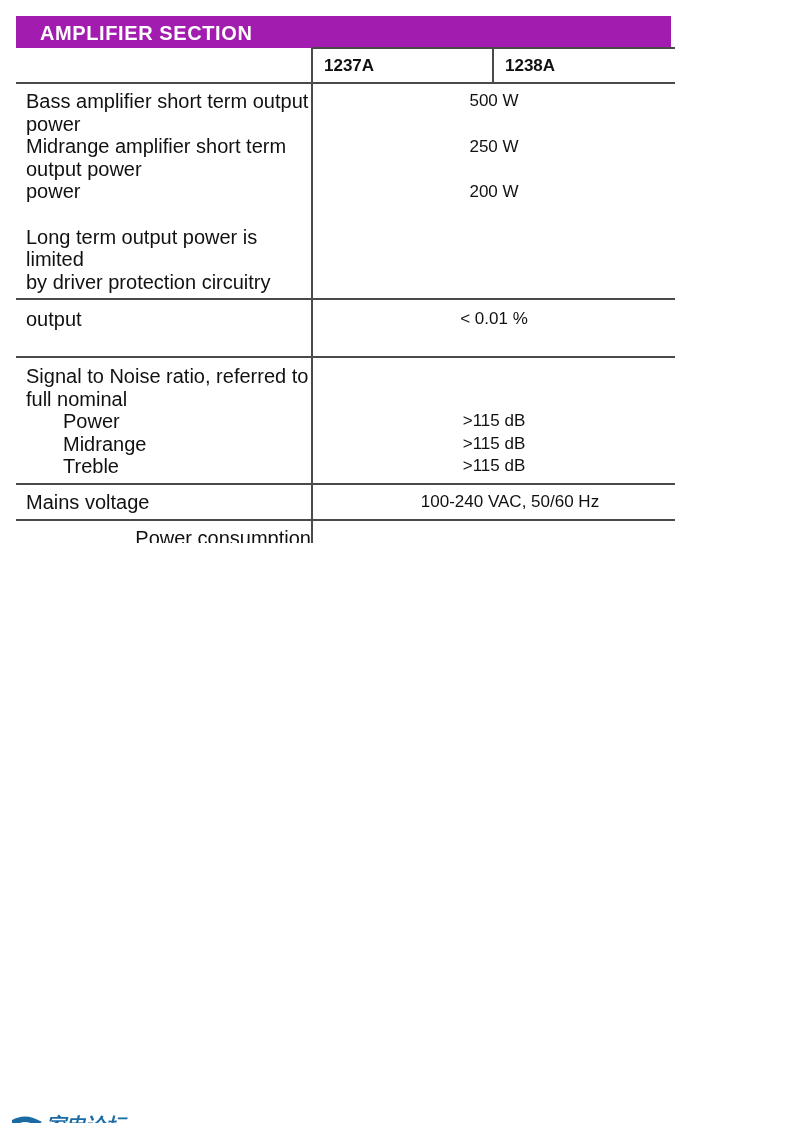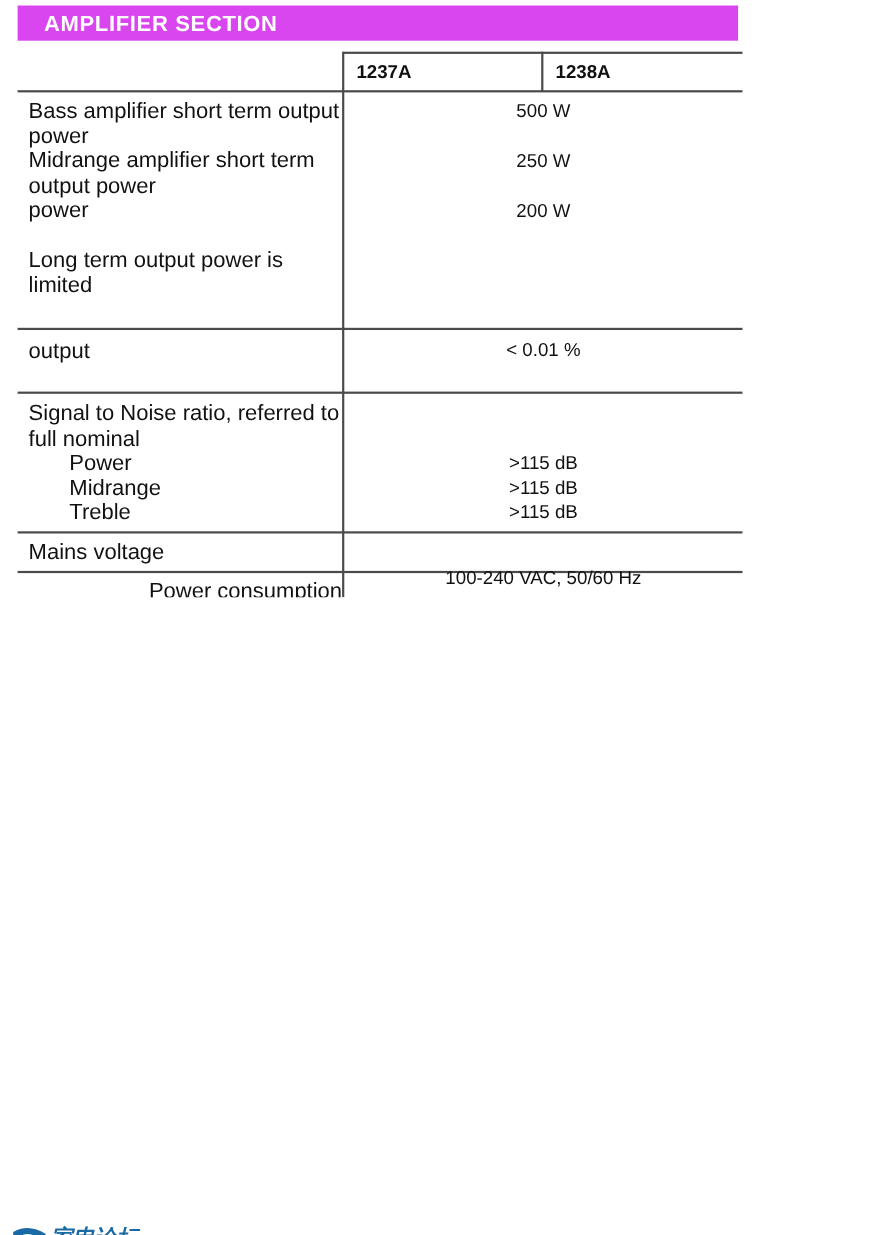--- a/index.html
+++ b/index.html
@@ -1,18 +1,18 @@
 <!DOCTYPE html>
 <html><head>
   <meta charset="utf-8">
   <style>
     html, body { margin: 0; padding: 0; background: #ffffff; }
     body { width: 790px; height: 1123px; position: relative; overflow: hidden;
            font-family: "Liberation Sans", sans-serif; color: #111111; }
-    .section-bar { position: absolute; left: 16px; top: 5px; width: 655px; height: 32px; background: #d946ef; }
+    .section-bar { position: absolute; left: 16px; top: 16px; width: 655px; height: 32px; background: #a21caf; }
     .section-title { position: absolute; left: 24px; top: 5px; color: #ffffff; font-weight: bold;
                      font-size: 20px; letter-spacing: 0.6px; line-height: 24px; }
     .hline { position: absolute; left: 16px; width: 659px; height: 2px; background: #4a4a4a; }
     .vline { position: absolute; width: 2px; background: #4a4a4a; }
     .col-head { position: absolute; top: 56px; font-weight: bold; font-size: 17px; line-height: 20px; }
     .label { position: absolute; left: 26px; width: 285px; font-size: 20px; line-height: 22.6px; }
     .indent { padding-left: 37px; }
     .value { position: absolute; left: 314px; width: 360px; text-align: center; font-size: 17px; line-height: 22.6px; }
     .crop { position: absolute; left: 0; top: 543px; width: 790px; height: 540px; background: #ffffff; }
     .logo { position: absolute; left: 6px; top: 1086px; width: 124px; height: 34px; margin-top: 28px; }
@@ -43,20 +43,21 @@
   <div class="vline" style="left:492px; top:47px; height:36px;"></div>
 
   <div class="label" style="top:90px;">
     <div>Bass amplifier short term output</div>
     <div>power</div>
     <div>Midrange amplifier short term</div>
     <div>output power</div>
     <div>power</div>
     <div style="height:22.6px;"></div>
     <div>Long term output power is limited</div>
+    <div>by driver protection circuitry</div>
   </div>
   <div class="value" style="top:90px;">500 W</div>
   <div class="value" style="top:136px;">250 W</div>
   <div class="value" style="top:181px;">200 W</div>
 
   <div class="label" style="top:308px;">
     <div>output</div>
   </div>
   <div class="value" style="top:308px;">&lt; 0.01 %</div>
 
@@ -67,21 +68,21 @@
     <div class="indent">Midrange</div>
     <div class="indent">Treble</div>
   </div>
   <div class="value" style="top:410px;">
     <div>&gt;115 dB</div>
     <div>&gt;115 dB</div>
     <div>&gt;115 dB</div>
   </div>
 
   <div class="label" style="top:491px;">Mains voltage</div>
-  <div class="value" style="top:515px;">100-240 VAC, 50/60 Hz</div>
+  <div class="value" style="top:491px;padding-left:16px;">100-240 VAC, 50/60 Hz</div>
 
   <div class="label" style="top:527px;text-align:right;">Power consumption</div>
 
 </div>
 
 <div class="crop"></div>
 
 <div class="logo">
   <svg width="40" height="34" viewBox="0 0 40 34">
     <path d="M6 6 Q20 -2 36 8 L30 12 Q20 5 12 10 L22 17 Q12 20 6 14 Z" fill="#1a6aa6"></path>

